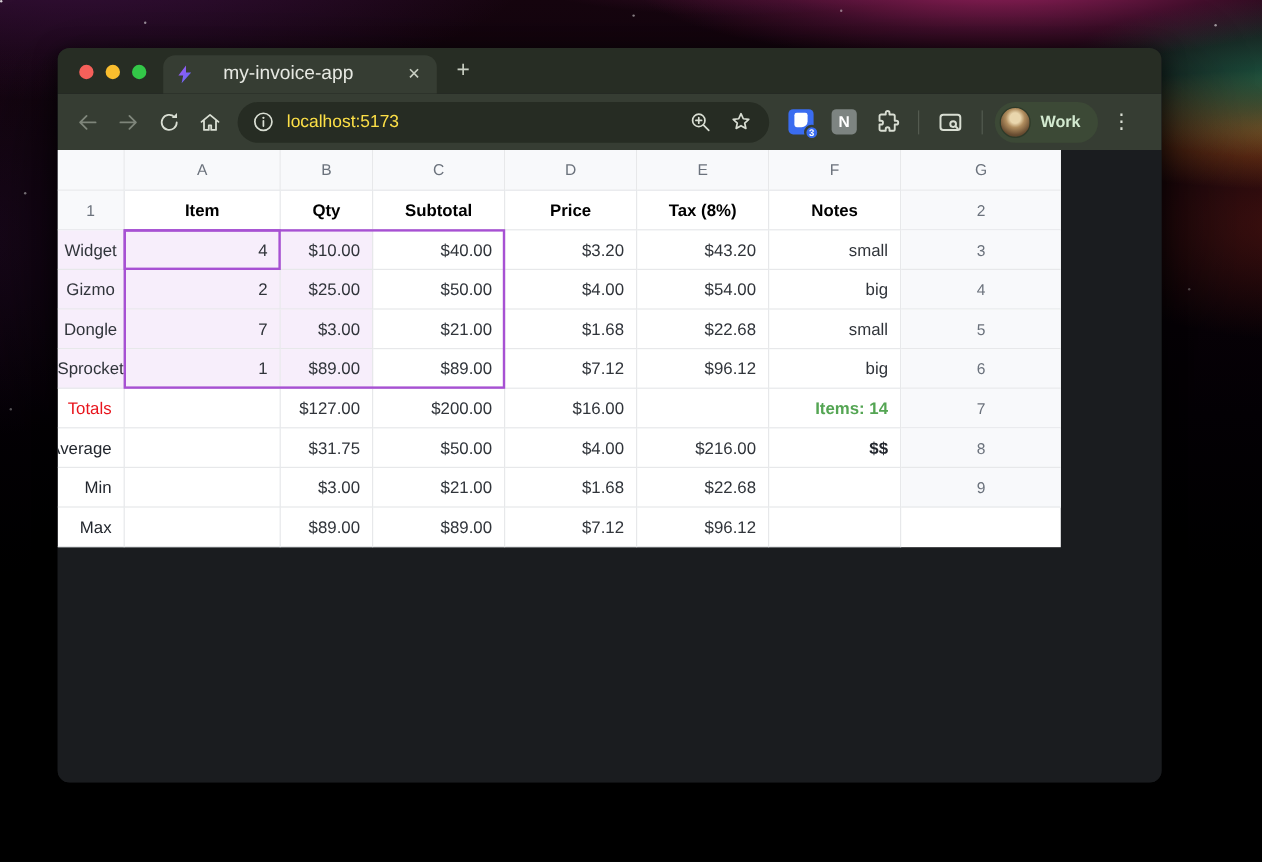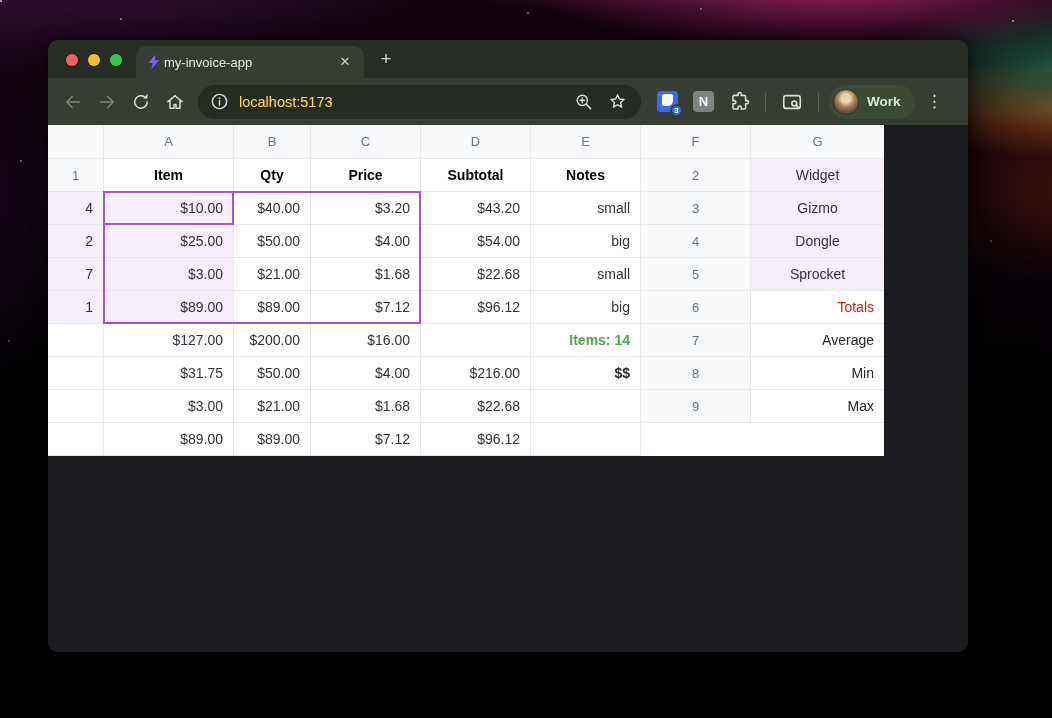--- a/index.html
+++ b/index.html
@@ -30,21 +30,21 @@
     border-radius:10px; overflow:hidden; background:#1a1c1f;
     box-shadow:0 30px 70px rgba(0,0,0,.75), 0 4px 18px rgba(0,0,0,.6); z-index:2; }
 
   
   .tabstrip { height:38px; background:#272d24; display:flex; align-items:flex-end; position:relative; }
   .traffic { position:absolute; left:18px; top:14px; display:flex; gap:10px; }
   .light { width:12px; height:12px; border-radius:50%; }
   .light.red { background:#f5605a; } .light.yellow { background:#f9bd2e; } .light.green { background:#33c748; }
   .tab { margin-left:88px; width:228px; height:32px; background:#363d33;
     border-radius:10px 10px 0 0; display:flex; align-items:center; padding:0 10px; }
-  .tab-title { color:#e6e8e2; font-size:13px; margin-left:2px; flex:1; white-space:nowrap; overflow:hidden; }
+  .tab-title { color:#e6e8e2; font-size:16px; margin-left:24px; flex:1; white-space:nowrap; overflow:hidden; }
   .tab-close { color:#c9cfc3; font-size:13px; width:18px; height:18px; line-height:18px;
     text-align:center; border-radius:50%; cursor:default; }
   .newtab { color:#c9cfc3; font-size:19px; width:28px; height:28px; line-height:26px;
     text-align:center; margin:0 0 4px 8px; border-radius:50%; }
 
   
   .toolbar { height:47px; background:#363d33; display:flex; align-items:center; padding:0 8px; }
   .tb-btn { width:34px; height:34px; display:flex; align-items:center; justify-content:center;
     border-radius:50%; flex:0 0 auto; }
   .ic { stroke:#d9ded3; fill:none; stroke-width:1.8; stroke-linecap:round; stroke-linejoin:round; }
@@ -194,22 +194,23 @@
             <div class="cell ch">A</div>
             <div class="cell ch">B</div>
             <div class="cell ch">C</div>
             <div class="cell ch">D</div>
             <div class="cell ch">E</div>
             <div class="cell ch">F</div>
             <div class="cell ch">G</div>
             <div class="cell rn">1</div>
             <div class="cell hdr">Item</div>
             <div class="cell hdr">Qty</div>
+            <div class="cell hdr">Subtotal</div>
             <div class="cell hdr">Price</div>
-            <div class="cell hdr">Subtotal</div>
+            <div class="cell hdr">Tax (8%)</div>
             <div class="cell hdr">Notes</div>
             <div class="cell rn">2</div>
             <div class="cell center sel">Widget</div>
             <div class="cell sel">4</div>
             <div class="cell sel">$10.00</div>
             <div class="cell">$40.00</div>
             <div class="cell">$3.20</div>
             <div class="cell">$43.20</div>
             <div class="cell">small</div>
             <div class="cell rn">3</div>

